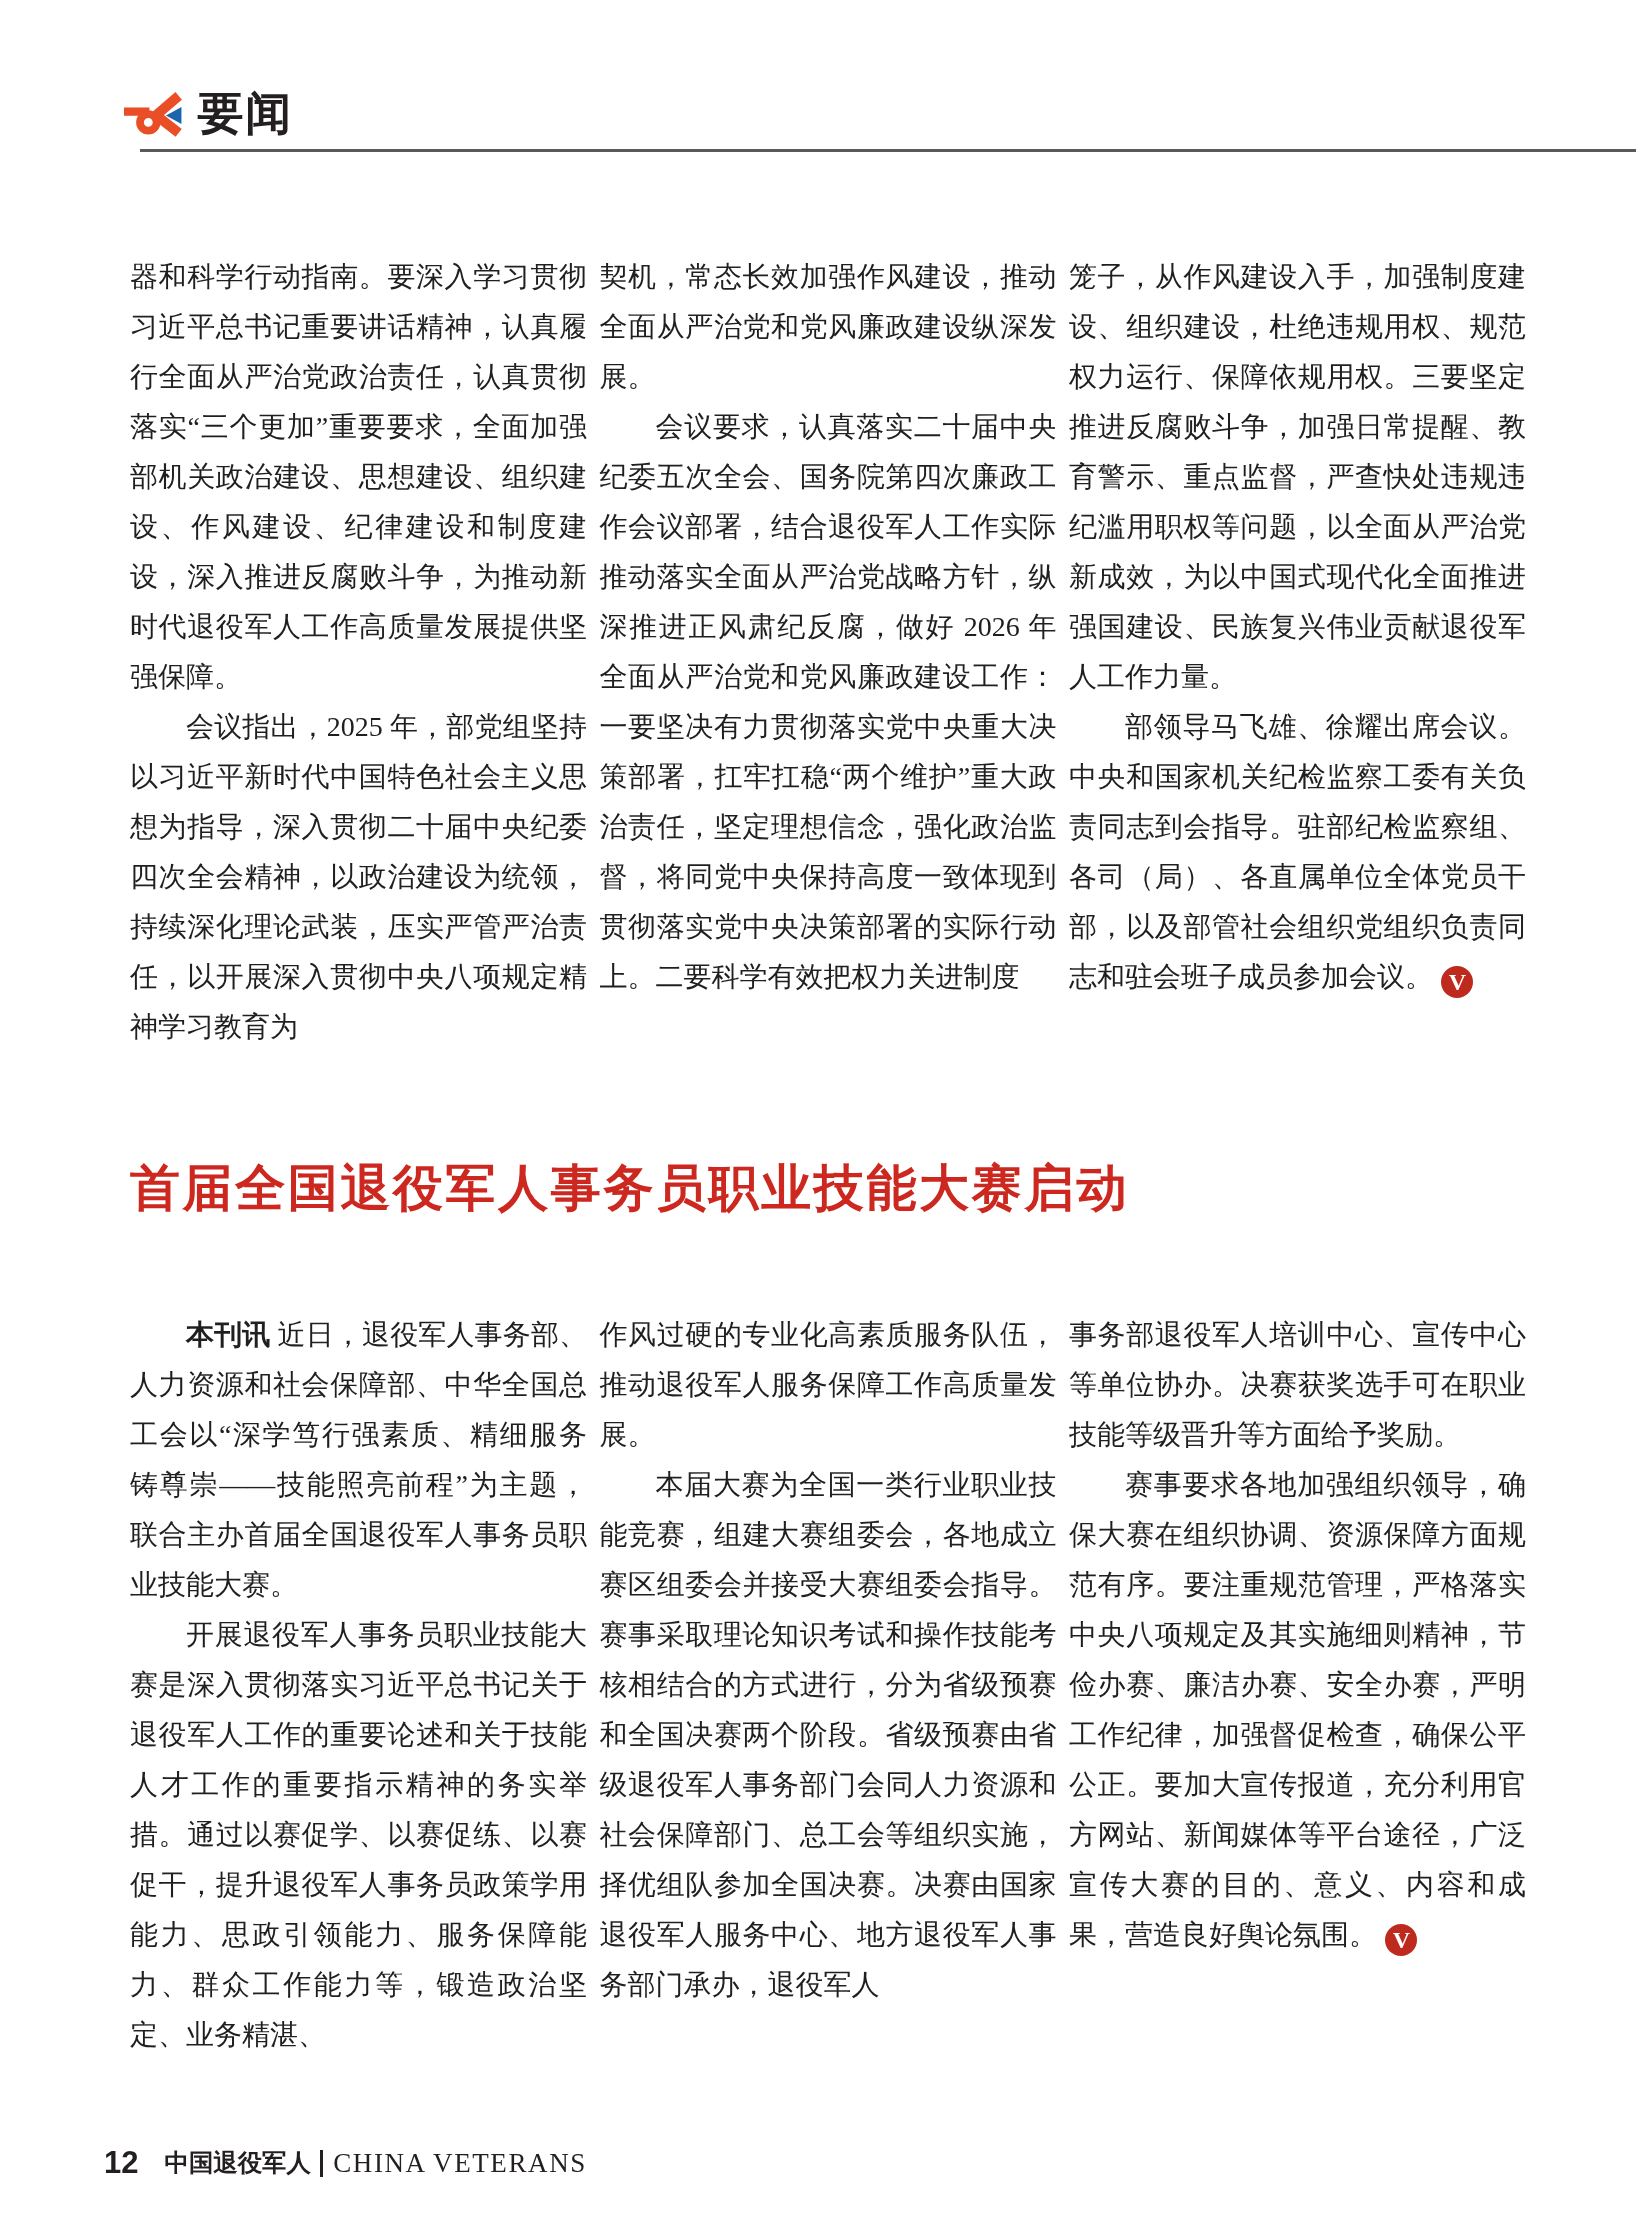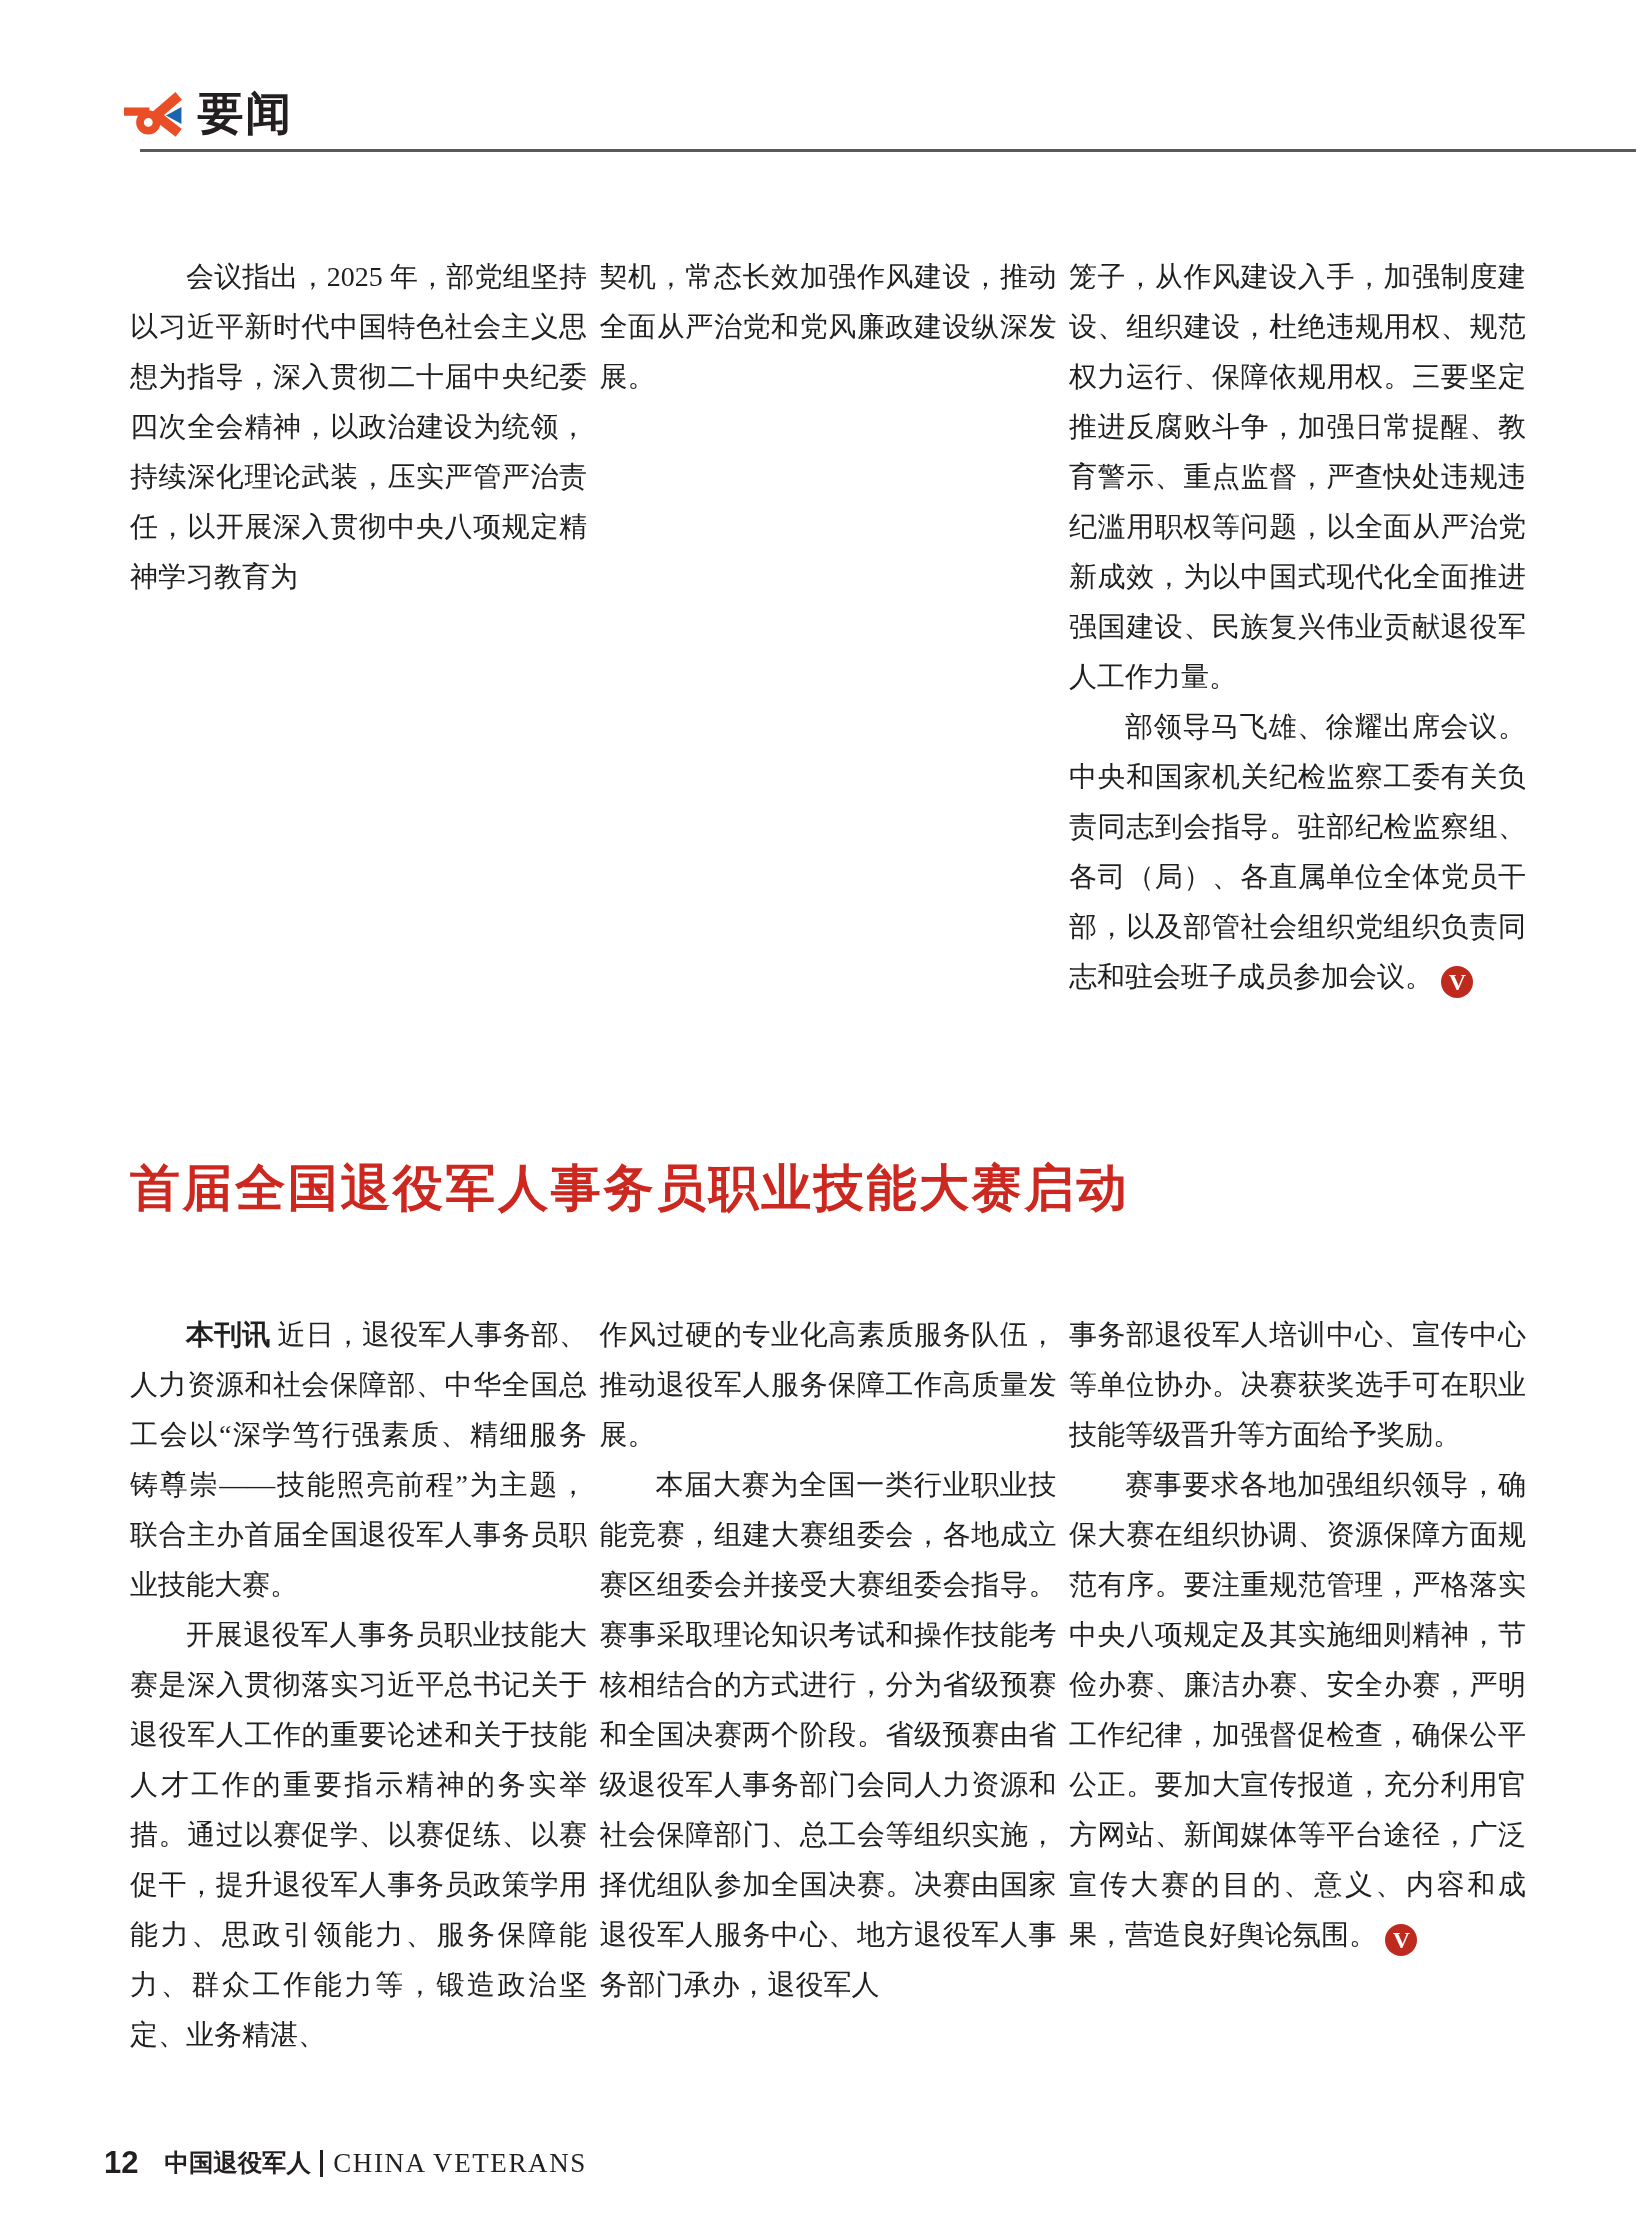--- a/index.html
+++ b/index.html
@@ -66,24 +66,26 @@
     <circle class="logo-stroke" cx="88" cy="114" r="30" stroke-width="28"></circle>
     <path class="logo-stroke" d="M198,18 L116,88 L198,152" stroke-width="36"></path>
     <polygon class="logo-blue" points="208,58 208,120 152,89"></polygon>
   </svg>
   <div class="section-label">要闻</div>
 </div>
 <div class="rule"></div>
 
 <div class="columns cols-article1">
   <div class="col">
+    <p class="para"><span>器和科学行动指南。要深入学习贯彻习近平总书记重要讲话精神，认真履行全面从严治党政治责任，认真贯彻落实“三个更加”重要要求，全面加强部机关政治建设、思想建设、组织建设、作风建设、纪律建设和制度建设，深入推进反腐败斗争，为推动新时代退役军人工作高质量发展提供坚强保障。</span></p>
     <p class="para indent"><span>会议指出，2025 年，部党组坚持以习近平新时代中国特色社会主义思想为指导，深入贯彻二十届中央纪委四次全会精神，以政治建设为统领，持续深化理论武装，压实严管严治责任，以开展深入贯彻中央八项规定精神学习教育为</span></p>
   </div>
   <div class="col">
     <p class="para"><span>契机，常态长效加强作风建设，推动全面从严治党和党风廉政建设纵深发展。</span></p>
+    <p class="para indent"><span>会议要求，认真落实二十届中央纪委五次全会、国务院第四次廉政工作会议部署，结合退役军人工作实际推动落实全面从严治党战略方针，纵深推进正风肃纪反腐，做好 2026 年全面从严治党和党风廉政建设工作：一要坚决有力贯彻落实党中央重大决策部署，扛牢扛稳“两个维护”重大政治责任，坚定理想信念，强化政治监督，将同党中央保持高度一致体现到贯彻落实党中央决策部署的实际行动上。二要科学有效把权力关进制度</span></p>
   </div>
   <div class="col">
     <p class="para"><span>笼子，从作风建设入手，加强制度建设、组织建设，杜绝违规用权、规范权力运行、保障依规用权。三要坚定推进反腐败斗争，加强日常提醒、教育警示、重点监督，严查快处违规违纪滥用职权等问题，以全面从严治党新成效，为以中国式现代化全面推进强国建设、民族复兴伟业贡献退役军人工作力量。</span></p>
     <p class="para indent"><span>部领导马飞雄、徐耀出席会议。中央和国家机关纪检监察工委有关负责同志到会指导。驻部纪检监察组、各司（局）、各直属单位全体党员干部，以及部管社会组织党组织负责同志和驻会班子成员参加会议。</span><span class="endmark">V</span></p>
   </div>
 </div>
 
 <div class="headline">首届全国退役军人事务员职业技能大赛启动</div>
 
 <div class="columns cols-article2">

